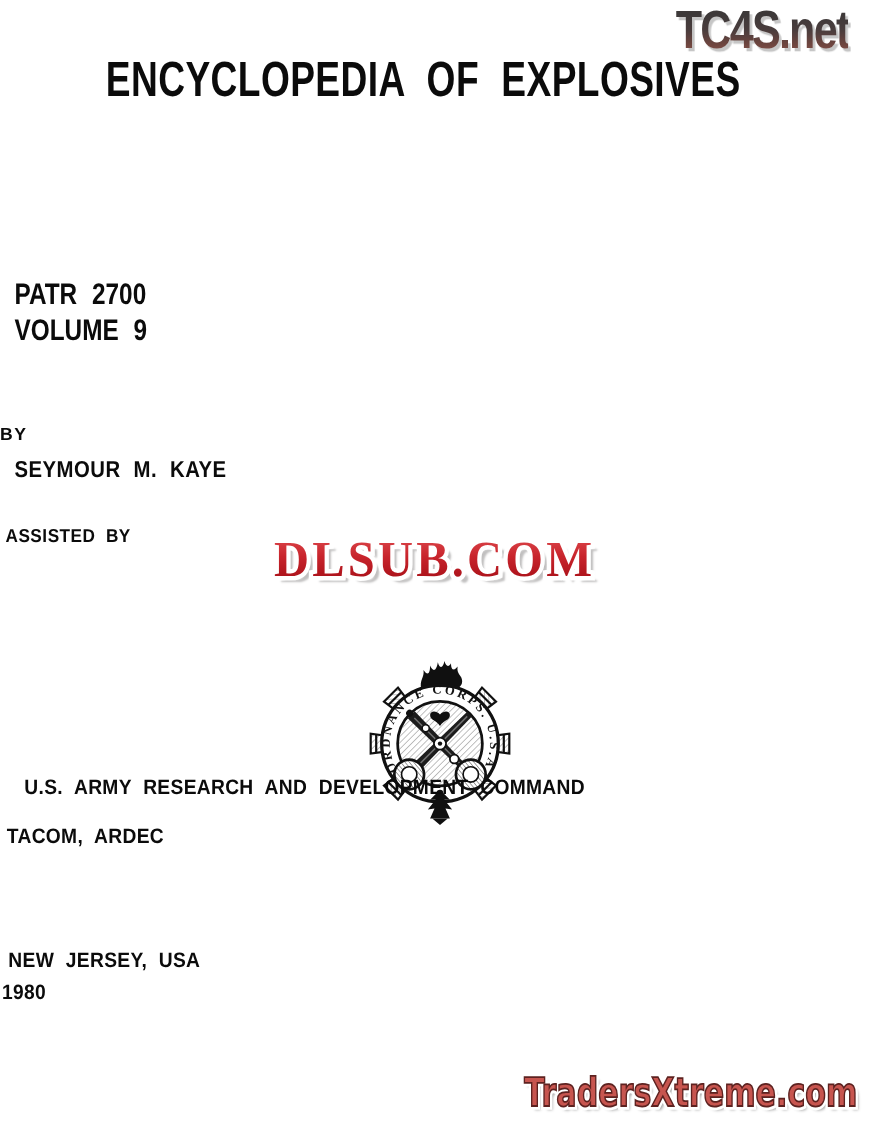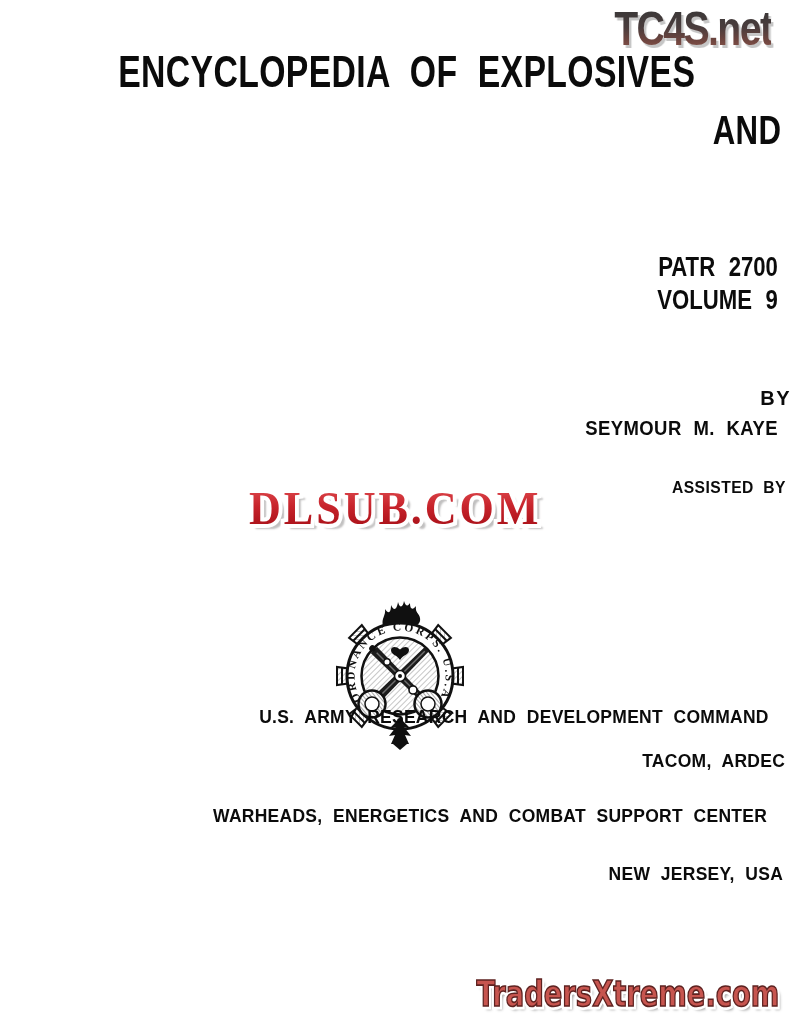--- a/index.html
+++ b/index.html
@@ -1,38 +1,38 @@
 <!DOCTYPE html>
 <html><head>
 <meta charset="utf-8">
 <style>
   * { margin: 0; padding: 0; box-sizing: border-box; }
   html, body { width: 791px; height: 1024px; background: #ffffff; overflow: hidden; }
   body { font-family: "Liberation Sans", sans-serif; position: relative; }
   .page { position: absolute; inset: 0; background: #ffffff; }
 
-  .line { position: absolute; left: 0; width: 791px; text-align: right; line-height: 1.12; white-space: nowrap; }
+  .line { position: absolute; left: 0; width: 791px; text-align: left; line-height: 1.12; white-space: nowrap; }
   .line > span { display: inline-block; transform-origin: center top; color: #0b0b0b; font-weight: bold; }
 
   
   .tc4s-wrap { position: absolute; top: 4px; right: 20px; text-align: center; white-space: nowrap; }
   .tc4s { display: inline-block; transform: scaleX(0.80); transform-origin: right top;
           font-size: 49px; font-weight: bold; letter-spacing: -2px; line-height: 1;
           background: linear-gradient(180deg, #3d3939 18%, #4a3d3d 48%, #6e453f 74%, #8a564c 95%);
           -webkit-background-clip: text; background-clip: text; color: transparent;
           filter: drop-shadow(3px 3px 0.6px #c6c6c6); }
 
   
   .t1 { top: 47px; } .t1 > span { font-size: 45px; transform: scaleX(0.75); word-spacing: 14px; letter-spacing: 0.5px; }
   .t2 { top: 108px; } .t2 > span { font-size: 40px; transform: scaleX(0.78); letter-spacing: 0.5px; }
   .t3 { top: 168px; } .t3 > span { font-size: 50px; transform: scaleX(0.70); word-spacing: 16px; letter-spacing: 0.5px; }
   .patr { top: 252px; } .patr > span { font-size: 27px; transform: scaleX(0.82); word-spacing: 9px; }
   .vol  { top: 285px; } .vol  > span { font-size: 27px; transform: scaleX(0.82); word-spacing: 9px; }
-  .byl  { top: 387px; } .byl  > span { font-size: 20px; letter-spacing: 1.5px; }
-  .auth { top: 416px; padding-left: 16px; } .auth > span { font-size: 21px; transform: scaleX(0.88); word-spacing: 7px; letter-spacing: 0.5px; }
+  .byl  { top: 387px; } .byl  > span { font-size: 16px; letter-spacing: 1.5px; }
+  .auth { top: 416px; } .auth > span { font-size: 21px; transform: scaleX(0.88); word-spacing: 7px; letter-spacing: 0.5px; }
   .asst { top: 478px; } .asst > span { font-size: 17px; transform: scaleX(0.92); word-spacing: 5px; letter-spacing: 0.5px; }
 
   
   .dlsub { position: absolute; top: 484px; left: 0; width: 791px; text-align: center; line-height: 1.1; }
   .dlsub .stack { position: relative; display: inline-block; transform: scaleX(0.96); transform-origin: center top;
                   font-family: "Liberation Serif", serif; font-weight: bold; font-size: 46px; letter-spacing: 3px; }
   .dlsub .stroke { position: absolute; left: 0; top: 0; color: #ffffff;
                    -webkit-text-stroke: 8px #ffffff; text-shadow: 6px 5px 2px #c0bfbf; }
   .dlsub .fill { position: relative;
                  background: linear-gradient(180deg, #de4a4e 6%, #c8242c 45%, #b2161e 75%, #a31118 100%);
@@ -57,21 +57,20 @@
 </head>
 <body>
 
 <div class="page">
 
   <div class="tc4s-wrap">
     <span class="tc4s">TC4S.net</span>
   </div>
 
   <div class="line t1"><span>ENCYCLOPEDIA OF EXPLOSIVES</span></div>
-  <div class="line t2"><span>AND</span></div>
 
   <div class="line patr"><span>PATR 2700</span></div>
   <div class="line vol"><span>VOLUME 9</span></div>
 
   <div class="line byl"><span>BY</span></div>
   <div class="line auth"><span>SEYMOUR M. KAYE</span></div>
   <div class="line asst"><span>ASSISTED BY</span></div>
 
   <div class="dlsub">
     <span class="stack">
@@ -158,22 +157,22 @@
 
     <g fill="#101010">
       <path d="M75,118 L66,127 L71,127 L64,136 L70,135 L66,144 L84,144 L80,135 L86,136 L79,127 L84,127 Z"></path>
       <path d="M68,144 L75,150 L82,144 Z"></path>
       <circle cx="75" cy="121" r="3"></circle>
     </g>
   </svg>
 
   <div class="line pub p1"><span>U.S. ARMY RESEARCH AND DEVELOPMENT COMMAND</span></div>
   <div class="line pub p2"><span>TACOM, ARDEC</span></div>
-  <div class="line pub p3"><span>WARHEADS, ENERGETICS AND COMBAT SUPPORT CENTER</span></div>
   <div class="line pub p5"><span>NEW JERSEY, USA</span></div>
+  <div class="line pub p6"><span>1980</span></div>
 
   <div class="traders">
     <span class="stack">
       <span class="stroke">TradersXtreme.com</span>
       <span class="fill">TradersXtreme.com</span>
     </span>
   </div>
 
 </div>
 

